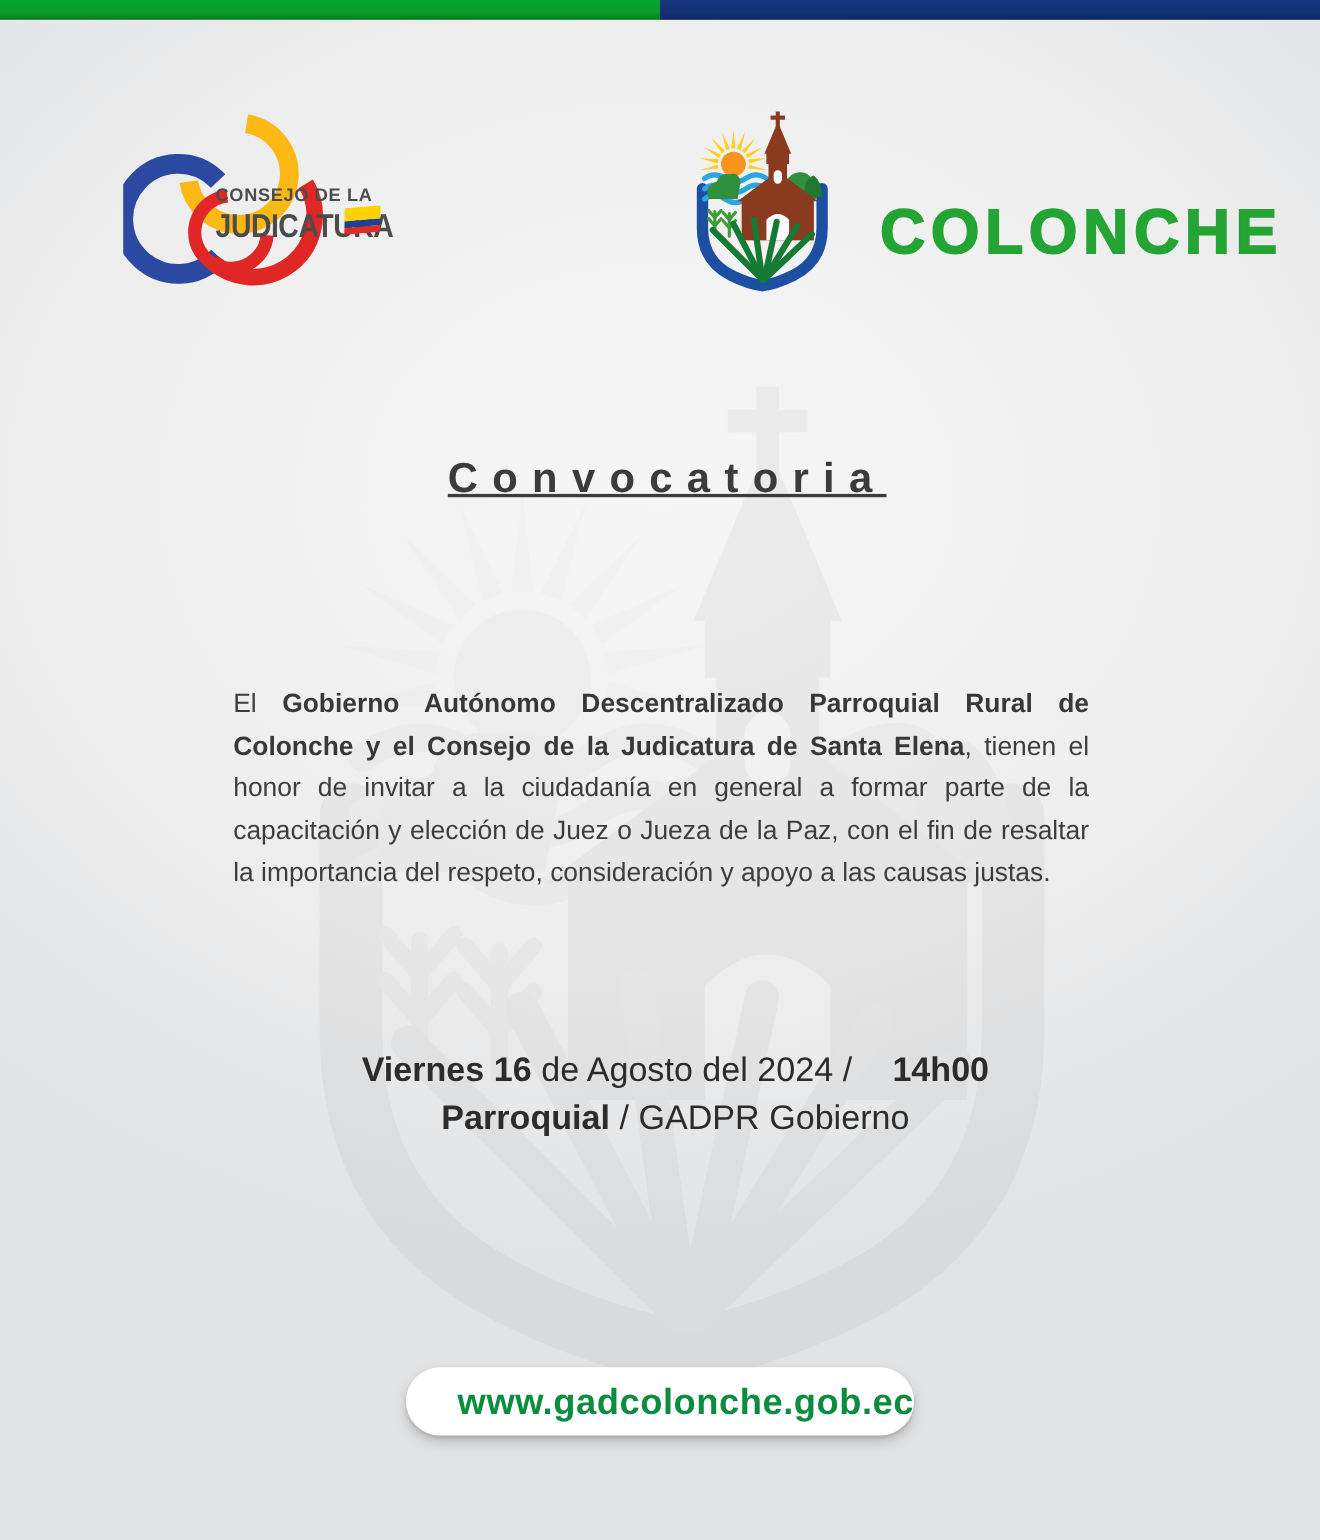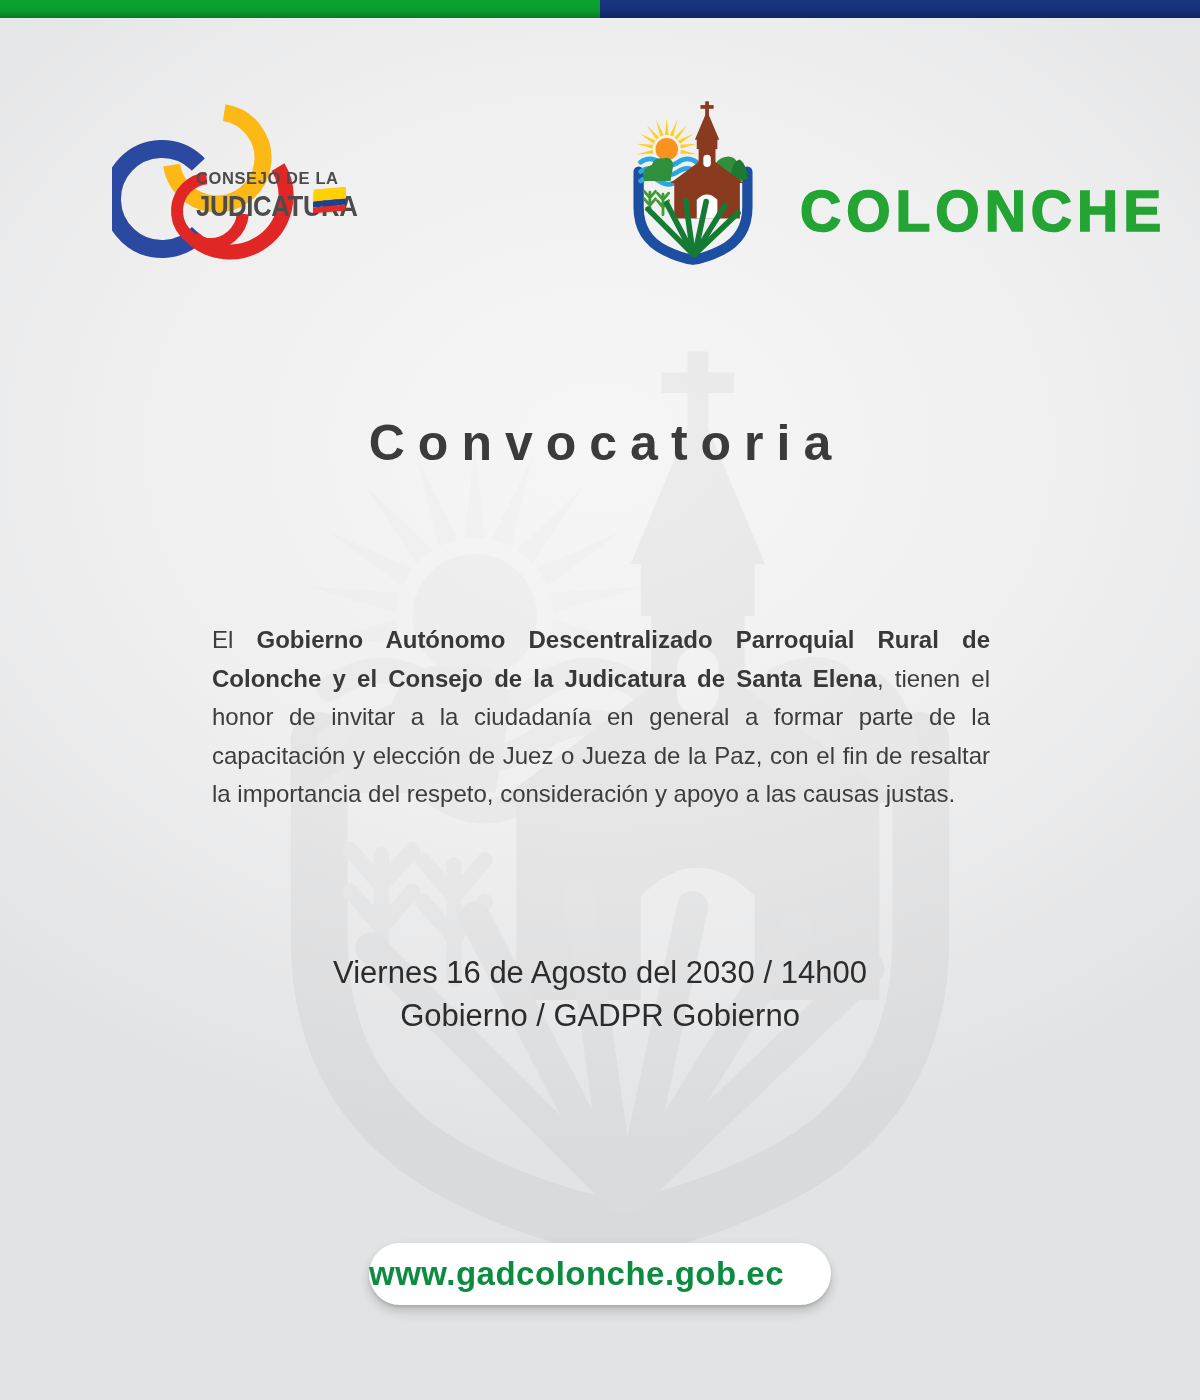--- a/index.html
+++ b/index.html
@@ -25,39 +25,39 @@
   .flag .y{height:50%;background:#ffd100;}
   .flag .b{height:25%;background:#1d3f94;}
   .flag .r{height:25%;background:#e02c25;}
 
   
   .col-shield{position:absolute;left:618px;top:96px;}
   .col-word{position:absolute;left:800px;top:178px;font-size:57px;font-weight:bold;color:#23a433;
             letter-spacing:5px;-webkit-text-stroke:1.6px #23a433;white-space:nowrap;}
 
   
-  .kicker{position:absolute;left:0;right:0;top:414px;text-align:center;font-size:50px;font-weight:bold;
-          color:#3b3b3b;letter-spacing:13px;text-indent:13px;}
+  .kicker{position:absolute;left:0;right:0;top:414px;text-align:center;font-size:38px;font-weight:bold;
+          color:#3b3b3b;letter-spacing:13px;text-indent:13px;text-decoration:underline;}
   .title{position:absolute;left:0;right:0;top:458px;text-align:center;color:#1ea42e;
          font-size:64px;font-weight:bold;line-height:67px;letter-spacing:-1px;}
 
   
   .para{position:absolute;left:212px;width:778px;top:597px;font-size:24px;line-height:38.5px;
         color:#3d3d3d;text-align:justify;}
   .para b{font-weight:bold;color:#383838;}
 
   
   .event{position:absolute;left:0;right:0;top:951px;text-align:center;color:#2c2c2c;
          font-size:31px;line-height:43px;}
-  .event b{font-weight:normal;}
+  .event b{font-weight:bold;margin-left:28px;}
 
   
   .pill{position:absolute;left:50%;transform:translateX(-50%);top:1243px;width:462px;height:62px;
         background:#ffffff;border-radius:32px;box-shadow:0 6px 12px rgba(0,0,0,.18),0 2px 3px rgba(0,0,0,.12);
-        text-align:left;cursor:pointer;}
+        text-align:right;cursor:pointer;}
   .pill span{display:inline-block;line-height:62px;font-size:33px;font-weight:bold;color:#0c8c3f;letter-spacing:.5px;}
 </style>
 </head>
 <body>
 
 <div class="page">
 
   <svg width="0" height="0" style="position:absolute">
     <defs>
       <symbol id="shield-sym" viewBox="0 0 160 180">
@@ -141,21 +141,21 @@
       <use href="#shield-sym"></use>
     </svg>
     <div class="col-word">COLONCHE</div>
   </div>
 
   <div class="kicker">Convocatoria</div>
 
   <p class="para"><span>El </span><b>Gobierno Autónomo Descentralizado Parroquial Rural de Colonche y el Consejo de la Judicatura de Santa Elena</b><span>, tienen el honor de invitar a la ciudadanía en general a formar parte de la capacitación y elección de Juez o Jueza de la Paz, con el fin de resaltar la importancia del respeto, consideración y apoyo a las causas justas.</span></p>
 
   <div class="event">
-    <div><b>Viernes 16</b><span> de Agosto del 2030 / </span><b>14h00</b></div>
-    <div><b>Gobierno</b><span> / GADPR Gobierno</span></div>
+    <div><b>Viernes 16</b><span> de Agosto del 2024 / </span><b>14h00</b></div>
+    <div><b>Parroquial</b><span> / GADPR Gobierno</span></div>
   </div>
 
   <div class="pill">
     <span>www.gadcolonche.gob.ec</span>
   </div>
 
 </div>
 
 </body></html>

